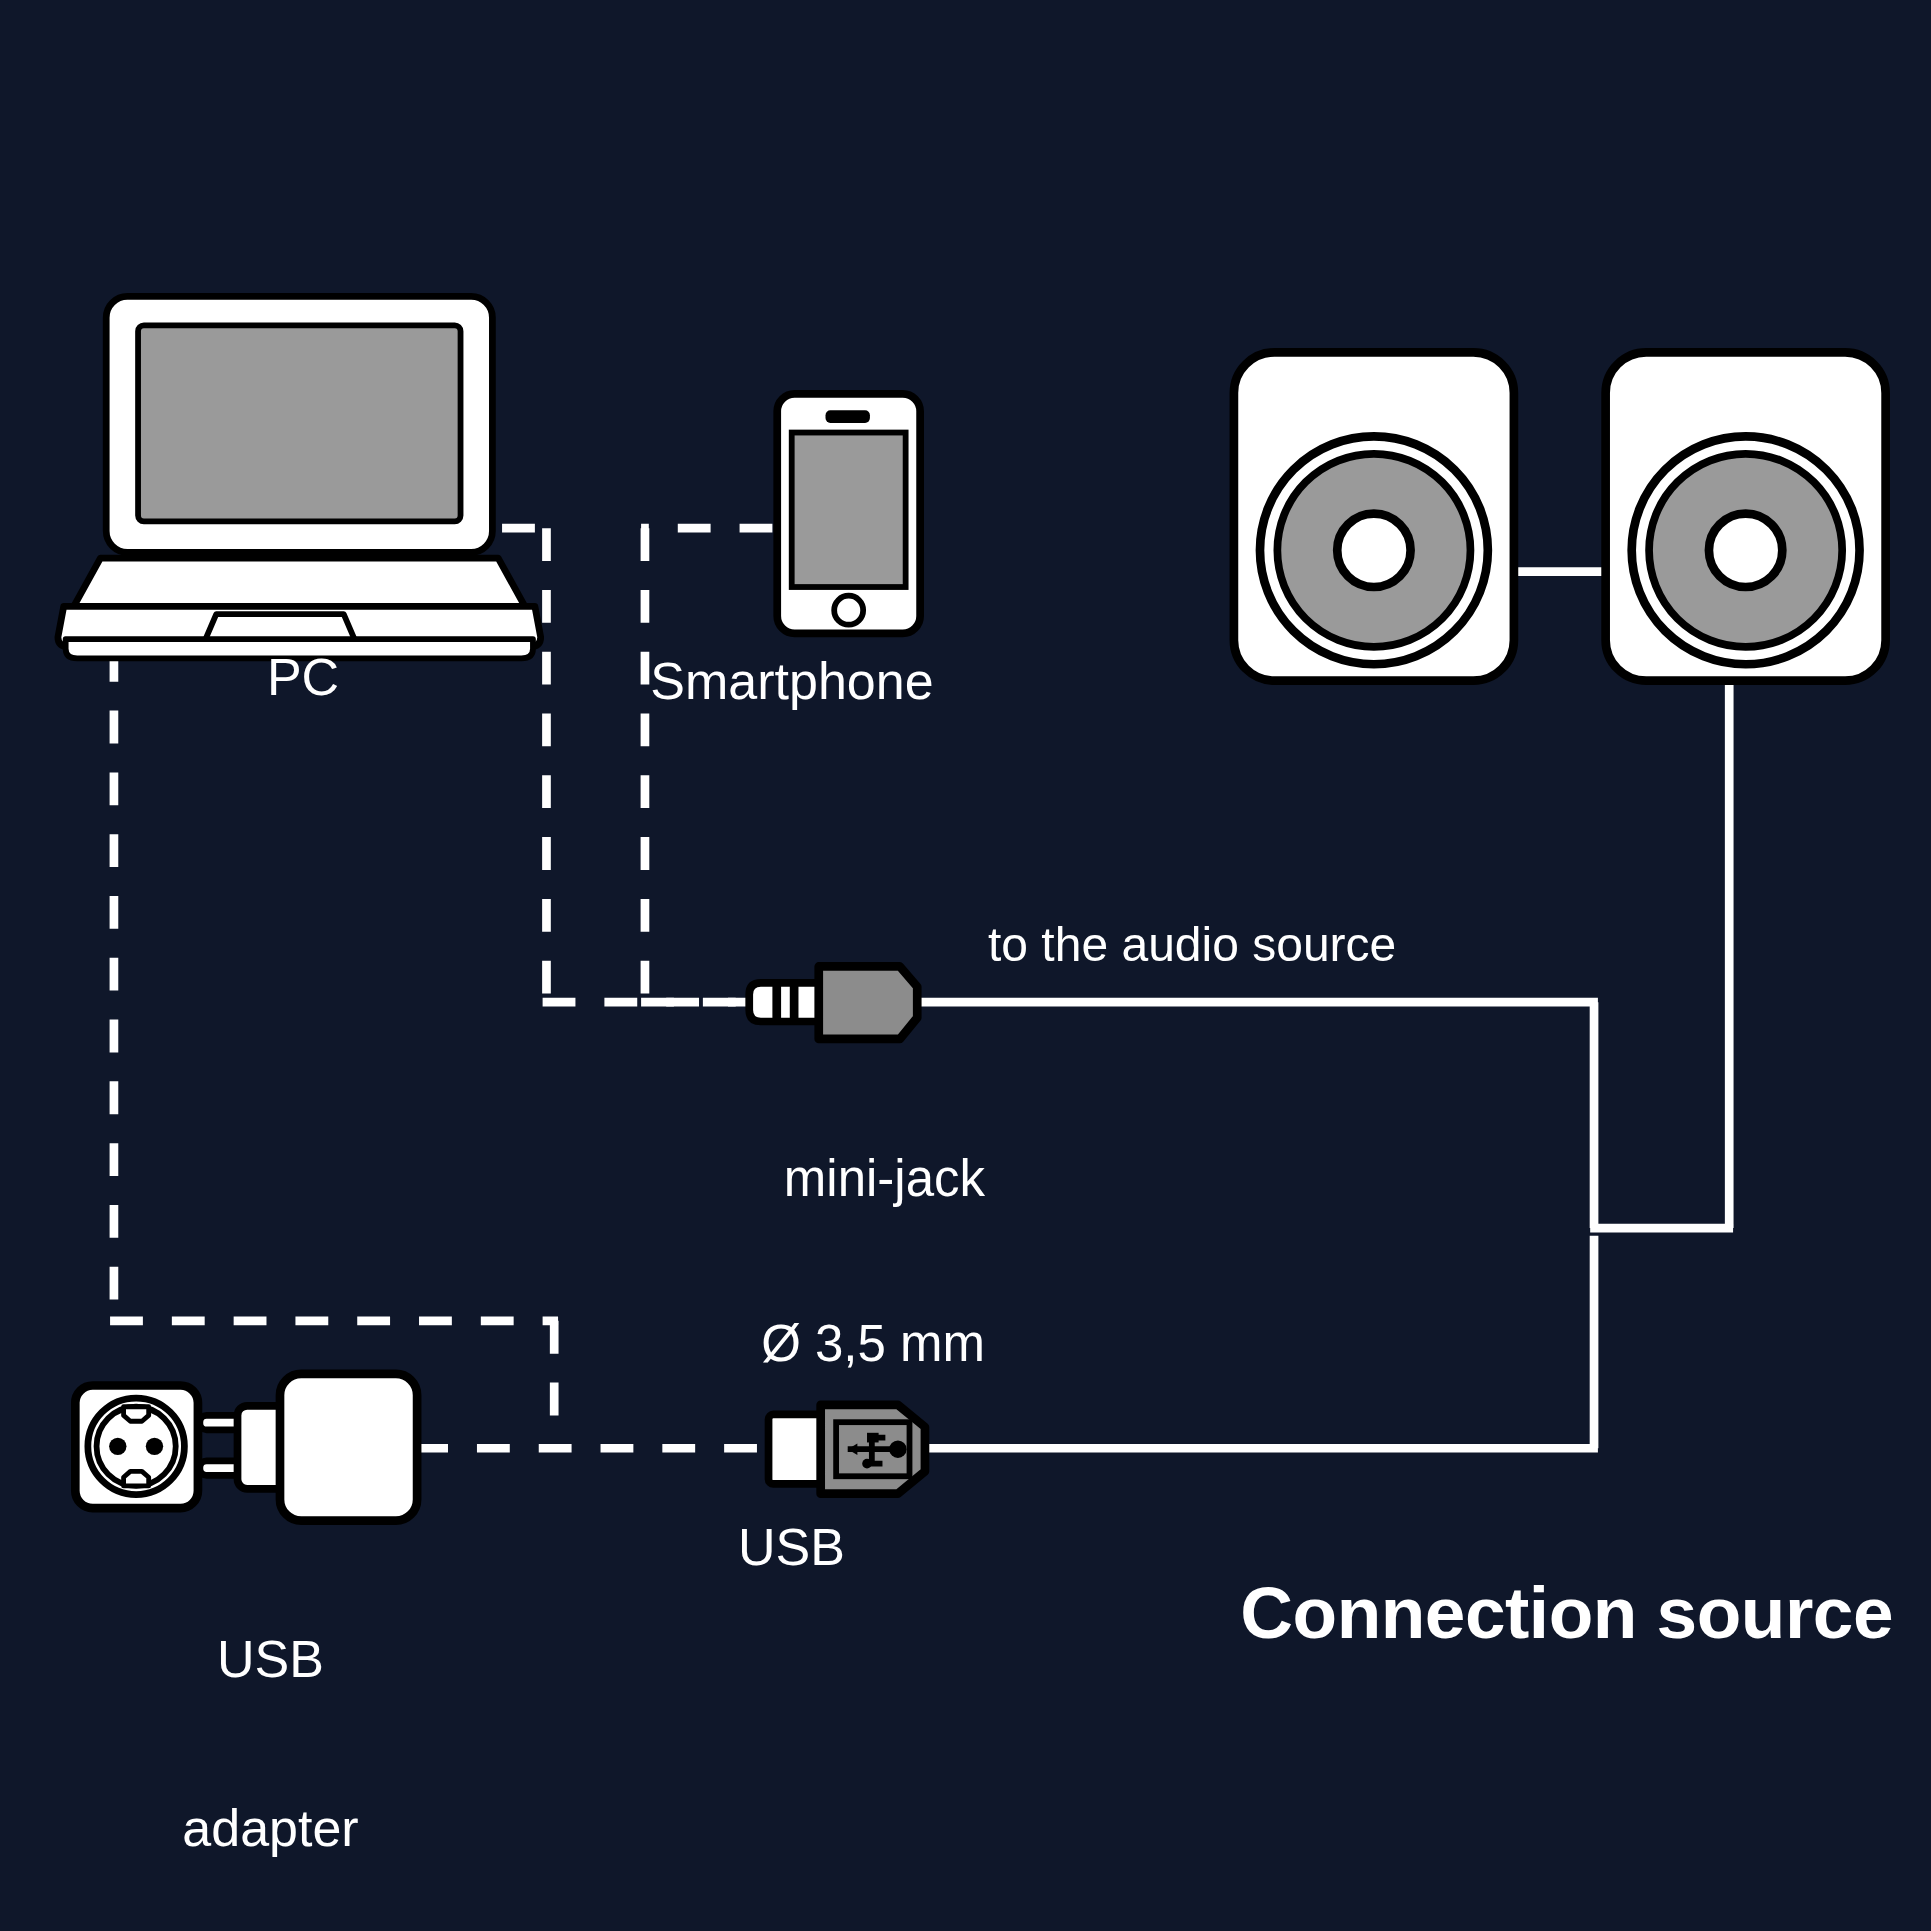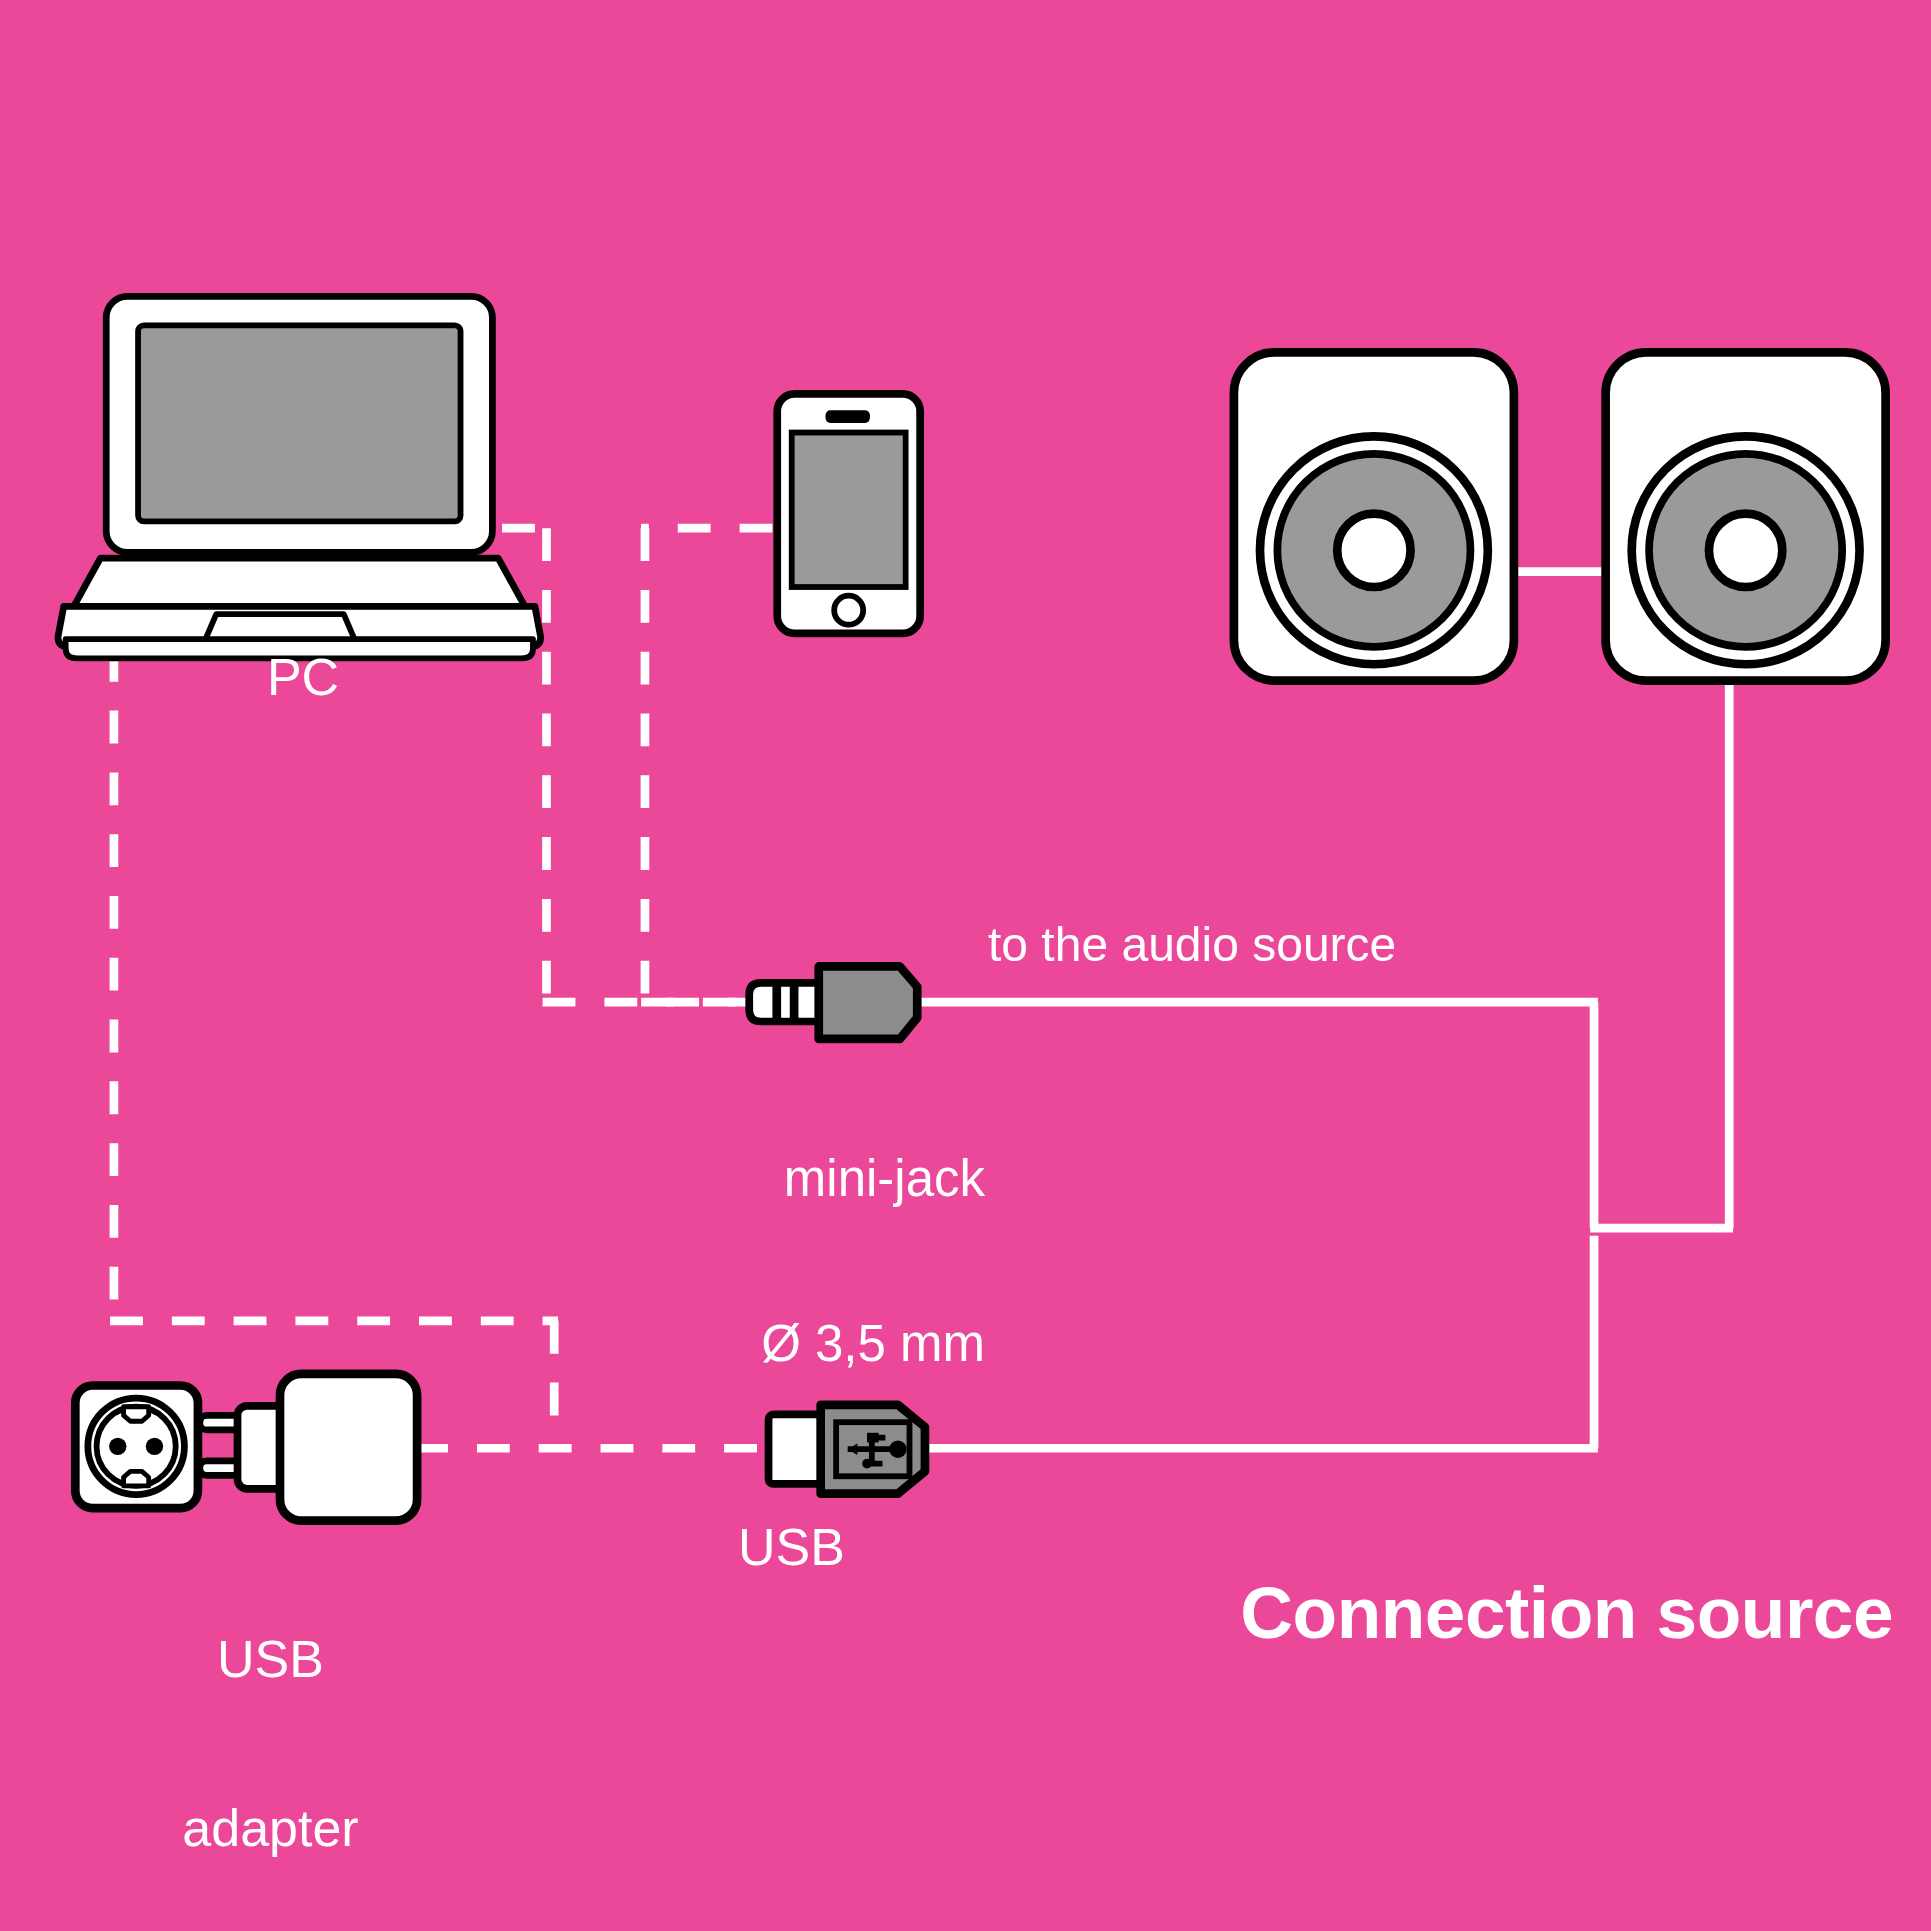--- a/index.html
+++ b/index.html
@@ -1,19 +1,19 @@
 <!DOCTYPE html>
 <html><head>
 <meta charset="utf-8">
 <title>Connection diagram</title>
 <style>
   html,body{margin:0;padding:0;background:#0a6ab5;}
   body{width:1931px;height:1931px;overflow:hidden;
        font-family:"Liberation Sans","DejaVu Sans",sans-serif;}
-  #stage{position:relative;width:1931px;height:1931px;background:#ec4899;}
+  #stage{position:relative;width:1931px;height:1931px;background:#0f172a;}
   svg#scene{position:absolute;left:0;top:0;width:1931px;height:1931px;display:block;}
   .lbl{position:absolute;color:#ffffff;white-space:pre;line-height:1.08;}
   .lbl-pc{left:0;top:649px;width:606px;text-align:center;font-size:52px;}
   .lbl-phone{left:541px;top:653px;width:502px;text-align:center;font-size:52px;}
   .lbl-jack{left:599px;top:1041px;width:386px;text-align:right;font-size:51px;}
   .lbl-audio{left:988px;top:919px;font-size:48px;}
   .lbl-power{left:973px;top:1374px;font-size:48px;}
   .lbl-usbad{left:87px;top:1519px;width:367px;text-align:center;font-size:52px;}
   .lbl-usb{left:637px;top:1519px;width:309px;text-align:center;font-size:52px;}
   .lbl-title{left:1043px;top:1574px;width:850px;text-align:right;font-size:73px;font-weight:700;letter-spacing:-0.5px;}
@@ -141,20 +141,21 @@
       <rect x="207" y="1513" width="48" height="15" rx="7" ry="7" fill="#ffffff" stroke="#000000" stroke-width="7"></rect>
 
       <rect x="246" y="1456" width="52" height="86" rx="10" ry="10" fill="#ffffff" stroke="#000000" stroke-width="8"></rect>
 
       <rect x="290" y="1423" width="142" height="152" rx="22" ry="22" fill="#ffffff" stroke="#000000" stroke-width="9"></rect>
     </g>
 
   </svg>
 
   <div class="lbl lbl-pc">PC</div>
+  <div class="lbl lbl-phone">Smartphone</div>
 
   <div class="lbl lbl-jack">
     <div>mini-jack</div>
     <div>Ø 3,5 mm</div>
   </div>
 
   <div class="lbl lbl-audio">to the audio source</div>
 
   <div class="lbl lbl-usbad">
     <div>USB</div>

